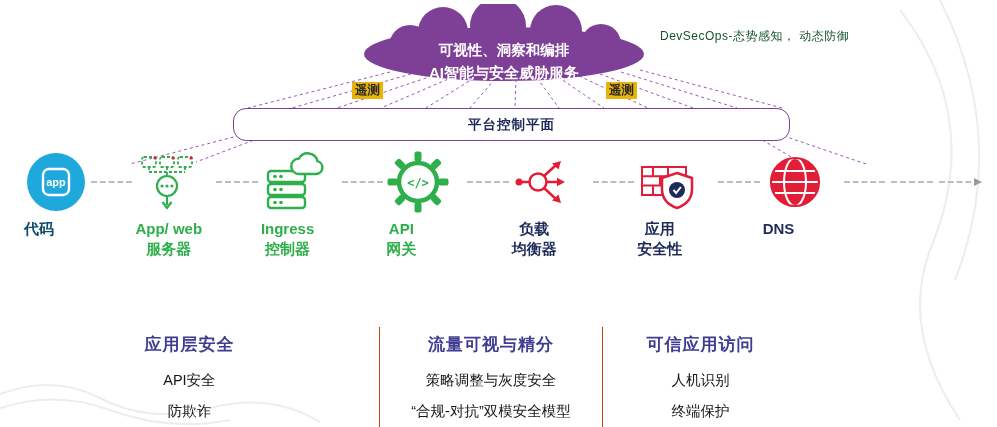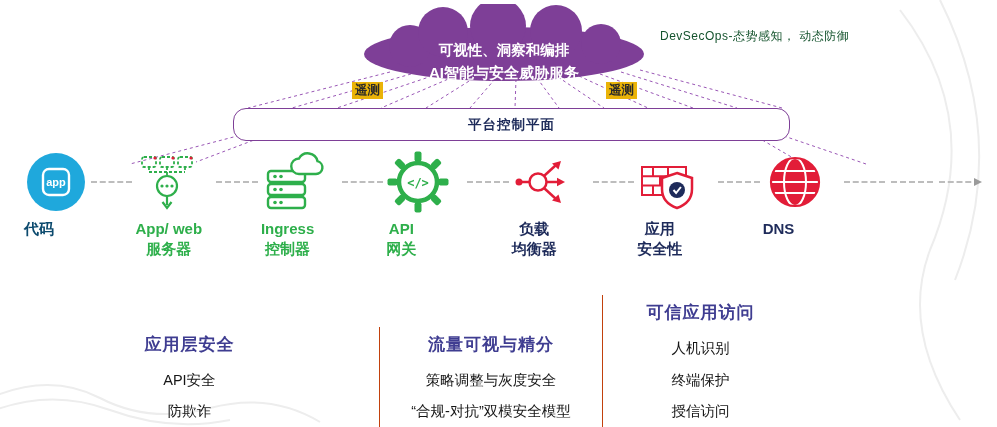--- a/index.html
+++ b/index.html
@@ -291,18 +291,17 @@
       <div class="sec-title">流量可视与精分</div>
       <div class="sec-item">策略调整与灰度安全</div>
       <div class="sec-item">“合规-对抗”双模安全模型</div>
     </div>
 
 
     <div class="sec-col sec-4">
       <div class="sec-title">可信应用访问</div>
       <div class="sec-item">人机识别</div>
       <div class="sec-item">终端保护</div>
-      <div class="sec-item">授信访问</div>
     </div>
 
   </div>
 
 </div>
 
 </body></html>

